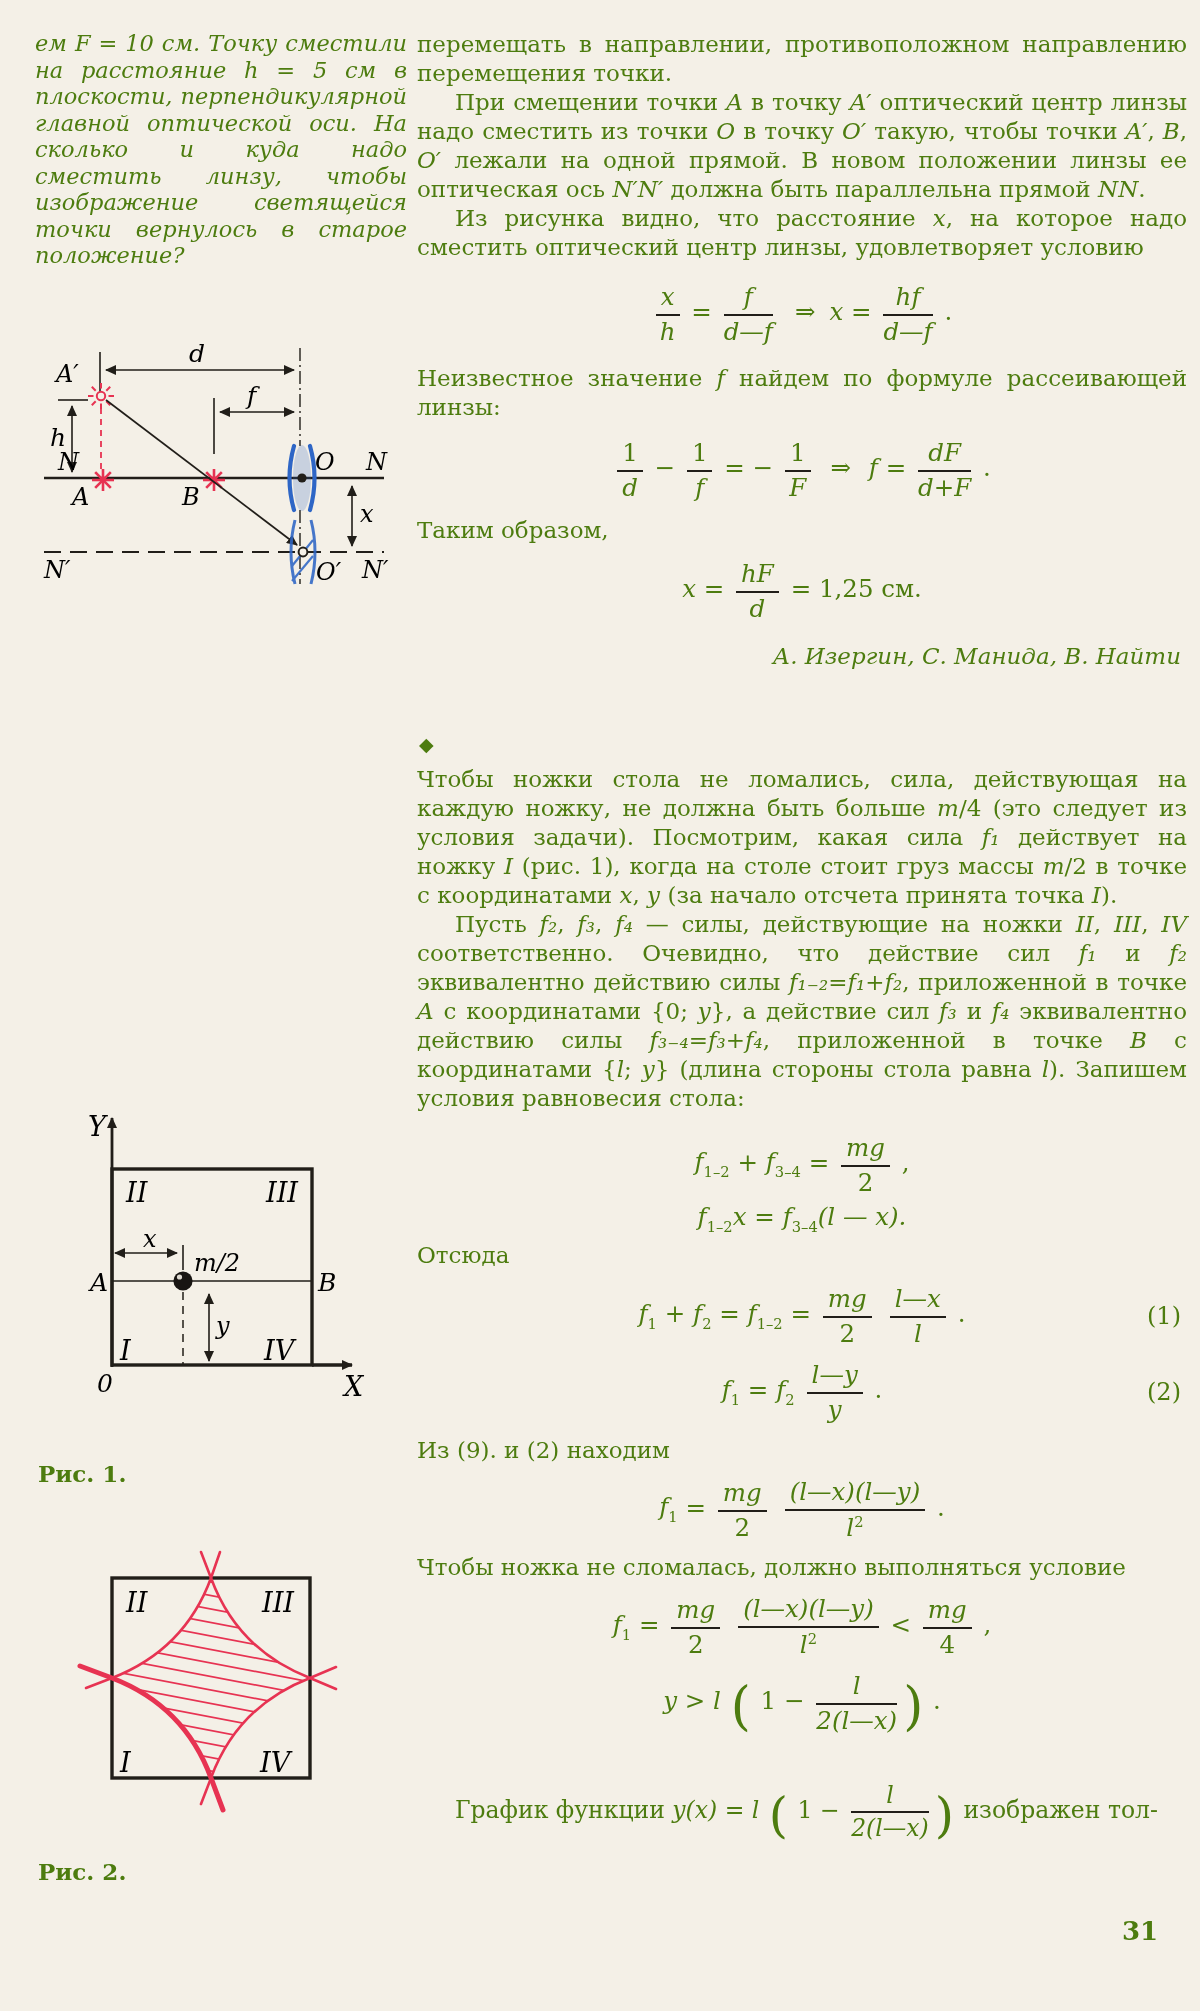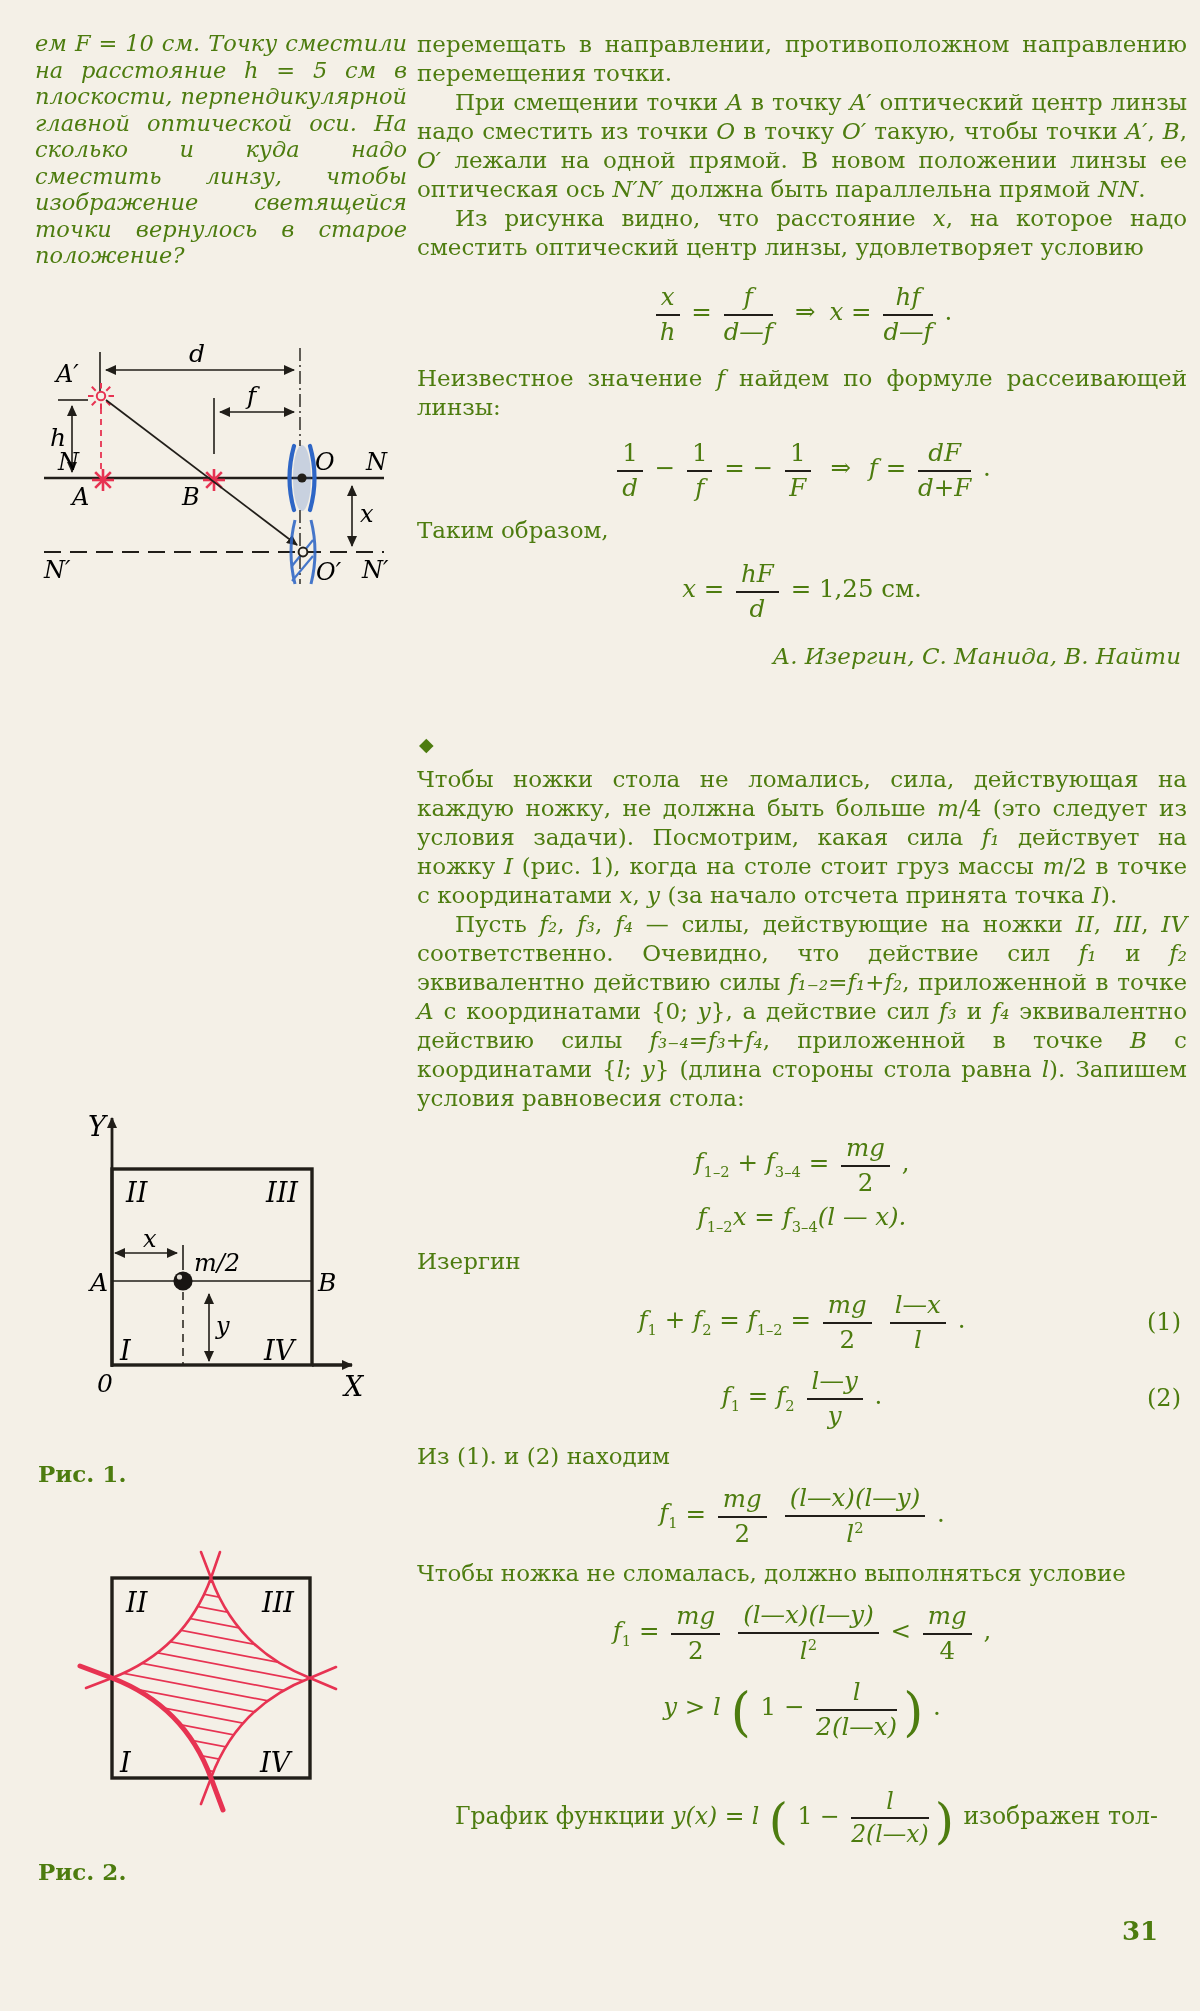--- a/index.html
+++ b/index.html
@@ -212,30 +212,30 @@
     <div class="fline" style="margin:16px 0 10px"><span>x = </span><span class="frac"><span class="fn"><span>hF</span></span><span class="fd"><span>d</span></span></span><span class="up"> = 1,25 см.</span></div>
 
     <div class="authors">А. Изергин, С. Манида, В. Найти</div>
 
     <div class="diamond">◆</div>
 
     <p class="para rt">Чтобы ножки стола не ломались, сила, действующая на каждую ножку, не должна быть больше <i>m</i>/4 (это следует из условия задачи). Посмотрим, какая сила <i>f₁</i> действует на ножку <i>I</i> (рис. 1), когда на столе стоит груз массы <i>m</i>/2 в точке с координатами <i>x</i>, <i>y</i> (за начало отсчета принята точка <i>I</i>).</p>
     <p class="para ind rt">Пусть <i>f₂</i>, <i>f₃</i>, <i>f₄</i> — силы, действующие на ножки <i>II</i>, <i>III</i>, <i>IV</i> соответственно. Очевидно, что действие сил <i>f₁</i> и <i>f₂</i> эквивалентно действию силы <i>f₁₋₂</i>=<i>f₁</i>+<i>f₂</i>, приложенной в точке <i>A</i> с координатами {0; <i>y</i>}, а действие сил <i>f₃</i> и <i>f₄</i> эквивалентно действию силы <i>f₃₋₄</i>=<i>f₃</i>+<i>f₄</i>, приложенной в точке <i>B</i> с координатами {<i>l</i>; <i>y</i>} (длина стороны стола равна <i>l</i>). Запишем условия равновесия стола:</p>
 
     <div class="fline" style="margin:22px 0 6px"><span>f<span class="ssub">1–2</span></span><span> + </span><span>f<span class="ssub">3–4</span></span><span> = </span><span class="frac"><span class="fn"><span>mg</span></span><span class="fd"><span class="up">2</span></span></span><span class="up"> ,</span></div>
-    <div class="fline" style="margin:6px 0 12px"><span>f<span class="ssub">1–2</span></span><span>x = </span><span>f<span class="ssub">3–4</span></span><span>(l — x).</span></div>
-
-    <p class="para rt">Изергин</p>
+    <div class="fline" style="margin:6px 0 6px"><span>f<span class="ssub">1–2</span></span><span>x = </span><span>f<span class="ssub">3–4</span></span><span>(l — x).</span></div>
+
+    <p class="para rt">Отсюда</p>
 
     <div class="fline" style="margin:16px 0 14px"><span>f<span class="ssub">1</span></span><span> + </span><span>f<span class="ssub">2</span></span><span> = </span><span>f<span class="ssub">1–2</span></span><span> = </span><span class="frac"><span class="fn"><span>mg</span></span><span class="fd"><span class="up">2</span></span></span><span style="display: inline-block; width: 10px;"></span><span class="frac"><span class="fn"><span>l—x</span></span><span class="fd"><span>l</span></span></span><span class="up"> .</span><span class="ftag">(1)</span></div>
 
 
     <div class="fline" style="margin:12px 0 12px"><span>f<span class="ssub">1</span></span><span> = </span><span>f<span class="ssub">2</span></span><span style="display: inline-block; width: 8px;"></span><span class="frac"><span class="fn"><span>l—y</span></span><span class="fd"><span>y</span></span></span><span class="up"> .</span><span class="ftag">(2)</span></div>
 
-    <p class="para rt">Из (1). и (2) находим</p>
+    <p class="para rt">Из (9). и (2) находим</p>
 
     <div class="fline" style="margin:14px 0 12px"><span>f<span class="ssub">1</span></span><span> = </span><span class="frac"><span class="fn"><span>mg</span></span><span class="fd"><span class="up">2</span></span></span><span style="display: inline-block; width: 10px;"></span><span class="frac"><span class="fn"><span>(l—x)(l—y)</span></span><span class="fd"><span>l<span class="ssup">2</span></span></span></span><span class="up"> .</span></div>
 
     <p class="para rt">Чтобы ножка не сломалась, должно выполняться условие</p>
 
     <div class="fline" style="margin:14px 0 14px"><span>f<span class="ssub">1</span></span><span> = </span><span class="frac"><span class="fn"><span>mg</span></span><span class="fd"><span class="up">2</span></span></span><span style="display: inline-block; width: 10px;"></span><span class="frac"><span class="fn"><span>(l—x)(l—y)</span></span><span class="fd"><span>l<span class="ssup">2</span></span></span></span><span> &lt; </span><span class="frac"><span class="fn"><span>mg</span></span><span class="fd"><span class="up">4</span></span></span><span class="up"> ,</span></div>
 
 
     <div class="fline" style="margin:10px 0 0"><span>y &gt; l </span><span class="bigp">(</span><span class="up"> 1 − </span><span class="frac"><span class="fn"><span>l</span></span><span class="fd"><span>2(l—x)</span></span></span><span class="bigp">)</span><span class="up"> .</span></div>
 

